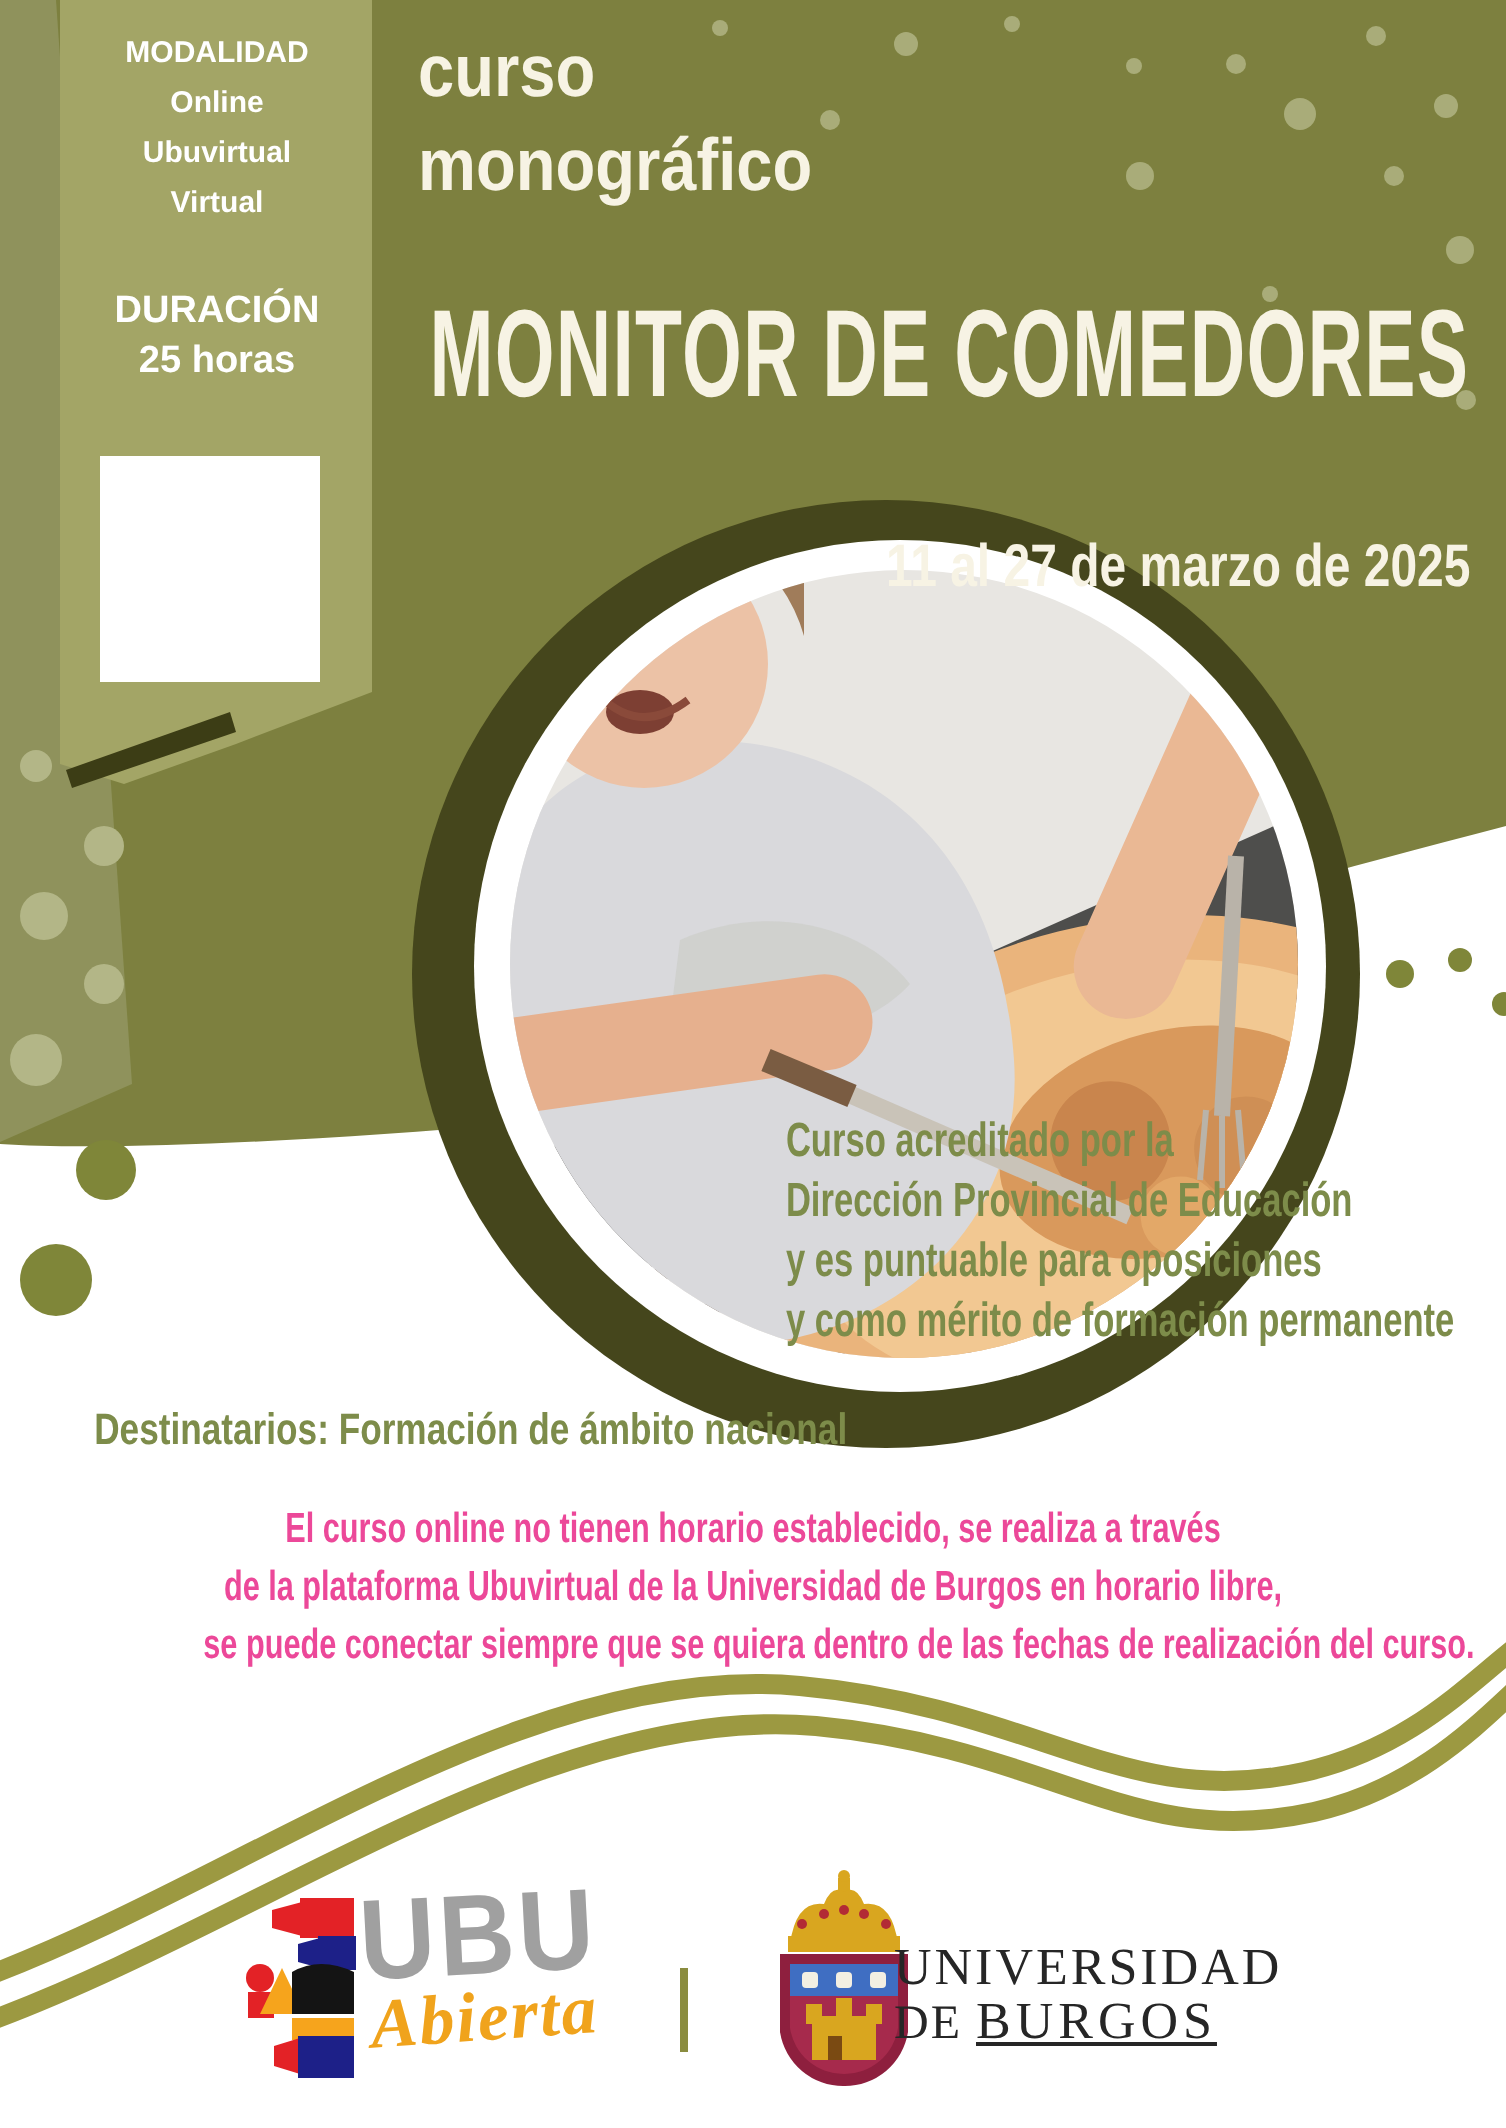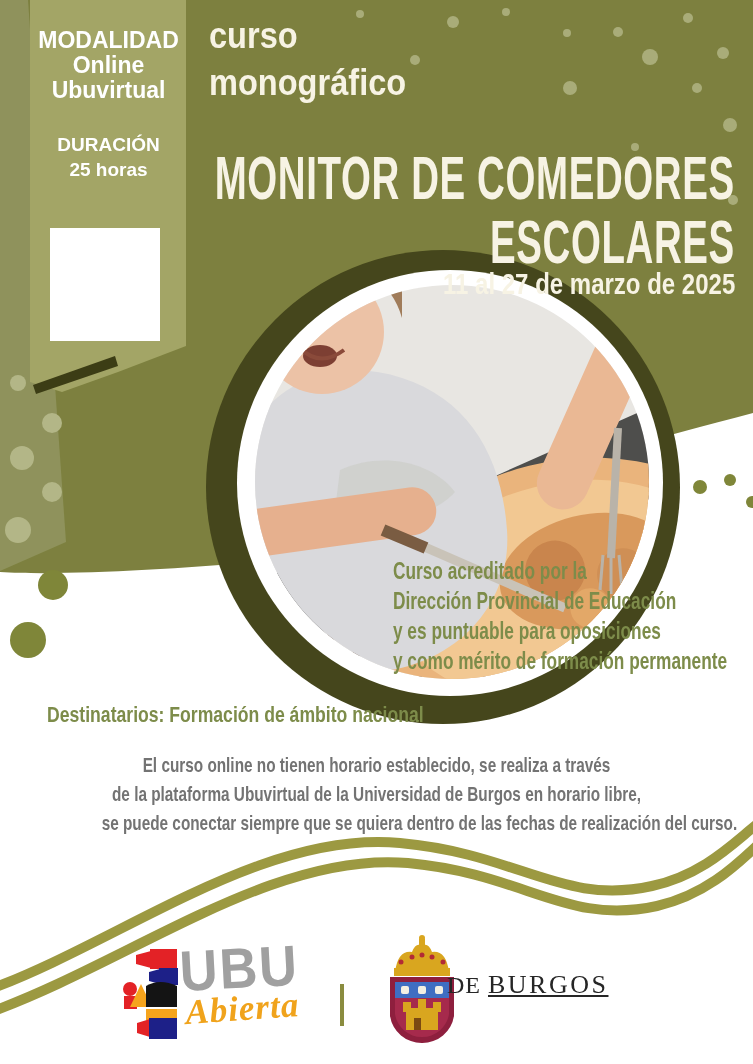--- a/index.html
+++ b/index.html
@@ -5,37 +5,37 @@
   html,body{margin:0;padding:0;background:#ffffff;}
   .poster{
     position:relative;width:753px;height:1064px;overflow:hidden;background:#fff;
     font-family:"Liberation Sans",sans-serif;
   }
   .bg{position:absolute;left:0;top:0;z-index:0;}
   .txt{position:absolute;z-index:2;}
   .ribbon-text{
     left:30px;top:0;width:157px;text-align:center;color:#ffffff;font-weight:bold;
   }
-  .ribbon-text .blk1{margin-top:28px;font-size:23px;line-height:25px;}
+  .ribbon-text .blk1{margin-top:14px;font-size:15px;line-height:25px;}
   .ribbon-text .blk2{margin-top:29px;font-size:19px;line-height:25px;}
   .kicker{left:209px;top:12px;color:#f7f3e4;font-weight:bold;font-size:37px;line-height:47px;}
   .kicker span{display:inline-block;transform:scaleX(.88);transform-origin:left center;}
   .title1,.title2,.dates,.inscription{right:18px;text-align:right;color:#f7f3e4;font-weight:bold;white-space:nowrap;}
   .title1{top:142px;font-size:62px;}
   .title2{top:206px;font-size:62px;}
   .title1 span,.title2 span{display:inline-block;transform:scaleX(.62);transform-origin:right center;letter-spacing:1px;}
   .dates{top:267px;font-size:30px;}
   .dates span{display:inline-block;transform:scaleX(.8);transform-origin:right center;}
   .inscription{top:312px;right:25px;font-size:22px;color:#161616;}
   .inscription span{display:inline-block;transform:scaleX(.85);transform-origin:right center;}
   .accreditation{right:26px;top:556px;text-align:left;color:#7d8c4a;font-weight:bold;font-size:24px;line-height:30px;white-space:nowrap;}
   .accreditation span{display:block;transform:scaleX(.72);transform-origin:right center;}
   .destinatarios{left:0;right:0;top:702px;text-align:left;color:#7d8c4a;font-weight:bold;font-size:22px;white-space:nowrap;}
   .destinatarios span{display:inline-block;transform:scaleX(.8);transform-origin:center;}
-  .schedule{left:0;right:0;top:750px;text-align:center;color:#737373;font-weight:bold;font-size:21px;line-height:29px;white-space:nowrap;}
+  .schedule{left:0;right:0;top:750px;text-align:center;color:#ec4899;font-weight:bold;font-size:21px;line-height:29px;white-space:nowrap;}
   .schedule span{display:block;transform:scaleX(.73);transform-origin:center;}
   .ubu-text{left:178px;top:938px;font-size:57px;font-weight:bold;color:#a0a0a0;transform:rotate(-3deg) scaleX(.92);transform-origin:left top;letter-spacing:2px;}
   .abierta-text{left:184px;top:993px;font-size:35px;font-weight:bold;font-style:italic;color:#f0a31c;font-family:"Liberation Serif",serif;transform:rotate(-4deg);transform-origin:left top;letter-spacing:1px;}
   .divider{left:340px;top:984px;width:4px;height:42px;background:#8a8c3f;position:absolute;z-index:2;}
   .uni-text{left:447px;top:971px;color:#262626;font-family:"Liberation Serif",serif;line-height:26px;}
   .uni-line1{font-size:26px;letter-spacing:1.5px;}
   .uni-line2{font-size:24px;letter-spacing:1px;margin-top:1px;}
   .uni-line2 .big{font-size:26px;letter-spacing:2.5px;text-decoration:underline;}
 </style>
 </head>
@@ -167,36 +167,34 @@
       <path d="M-12,990 C120,942 262,830 400,843 C520,854 562,906 652,886 C706,874 736,840 760,822"></path>
       <path d="M-12,1013 C130,962 272,851 408,863 C526,874 566,926 657,906 C710,894 742,859 762,841"></path>
     </g>
   </svg>
 
   <div class="txt ribbon-text">
     <div class="blk1">
       <div>MODALIDAD</div>
       <div>Online</div>
       <div>Ubuvirtual</div>
+      <div>Virtual</div>
     </div>
     <div class="blk2">
       <div>DURACIÓN</div>
       <div>25 horas</div>
     </div>
   </div>
 
   <div class="txt kicker">
     <div><span>curso</span></div>
     <div><span>monográfico</span></div>
   </div>
   <div class="txt title1">
     <span>MONITOR DE COMEDORES</span>
-  </div>
-  <div class="txt title2">
-    <span>ESCOLARES</span>
   </div>
   <div class="txt dates">
     <span>11 al 27 de marzo de 2025</span>
   </div>
 
   <div class="txt accreditation">
     <span>Curso acreditado por la</span>
     <span>Dirección Provincial de Educación</span>
     <span>y es puntuable para oposiciones</span>
     <span>y como mérito de formación permanente</span>
@@ -255,16 +253,17 @@
         <rect x="433" y="1002" width="8" height="10"></rect>
       </g>
       <rect x="414" y="1018" width="7" height="12" fill="#7a4a12"></rect>
     </g>
   </svg>
 
   <div class="txt ubu-text">UBU</div>
   <div class="txt abierta-text">Abierta</div>
   <div class="divider"></div>
   <div class="txt uni-text">
+    <div class="uni-line1">UNIVERSIDAD</div>
     <div class="uni-line2"><span>DE </span><span class="big">BURGOS</span></div>
   </div>
 
 </div>
 
 </body></html>

